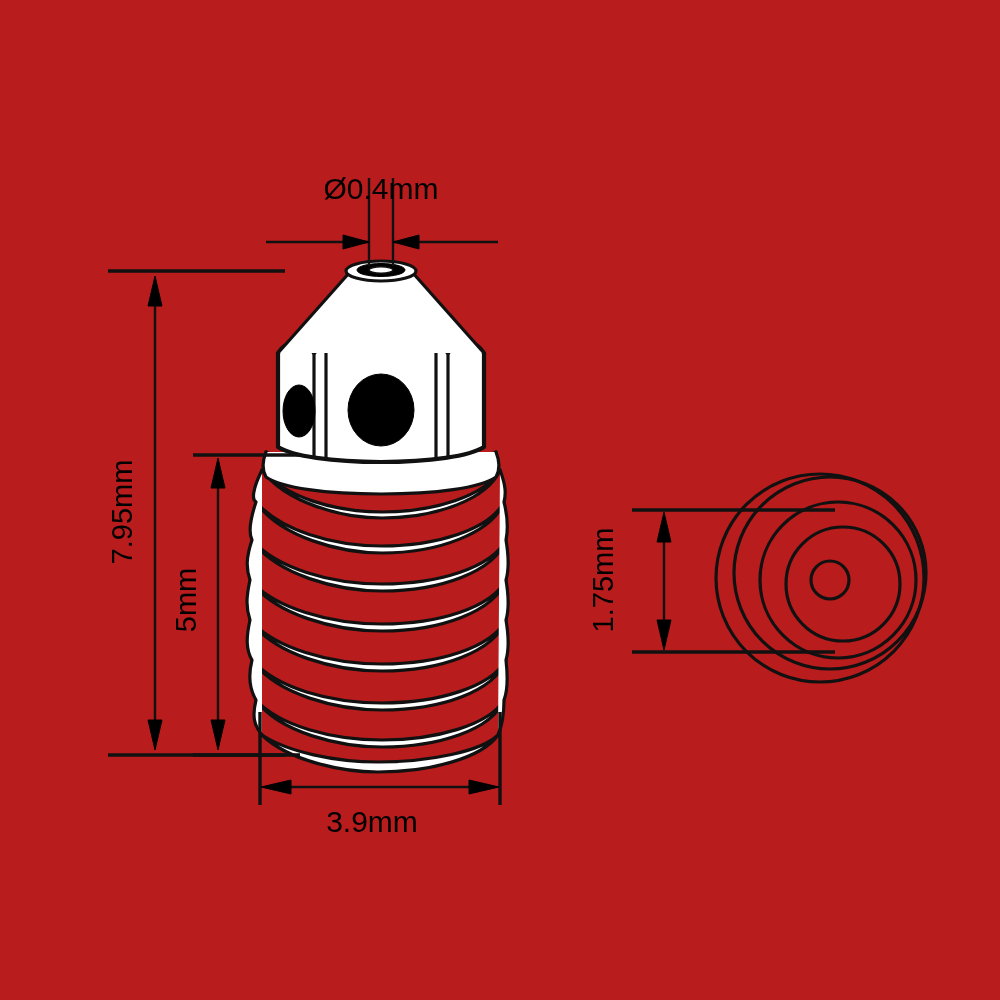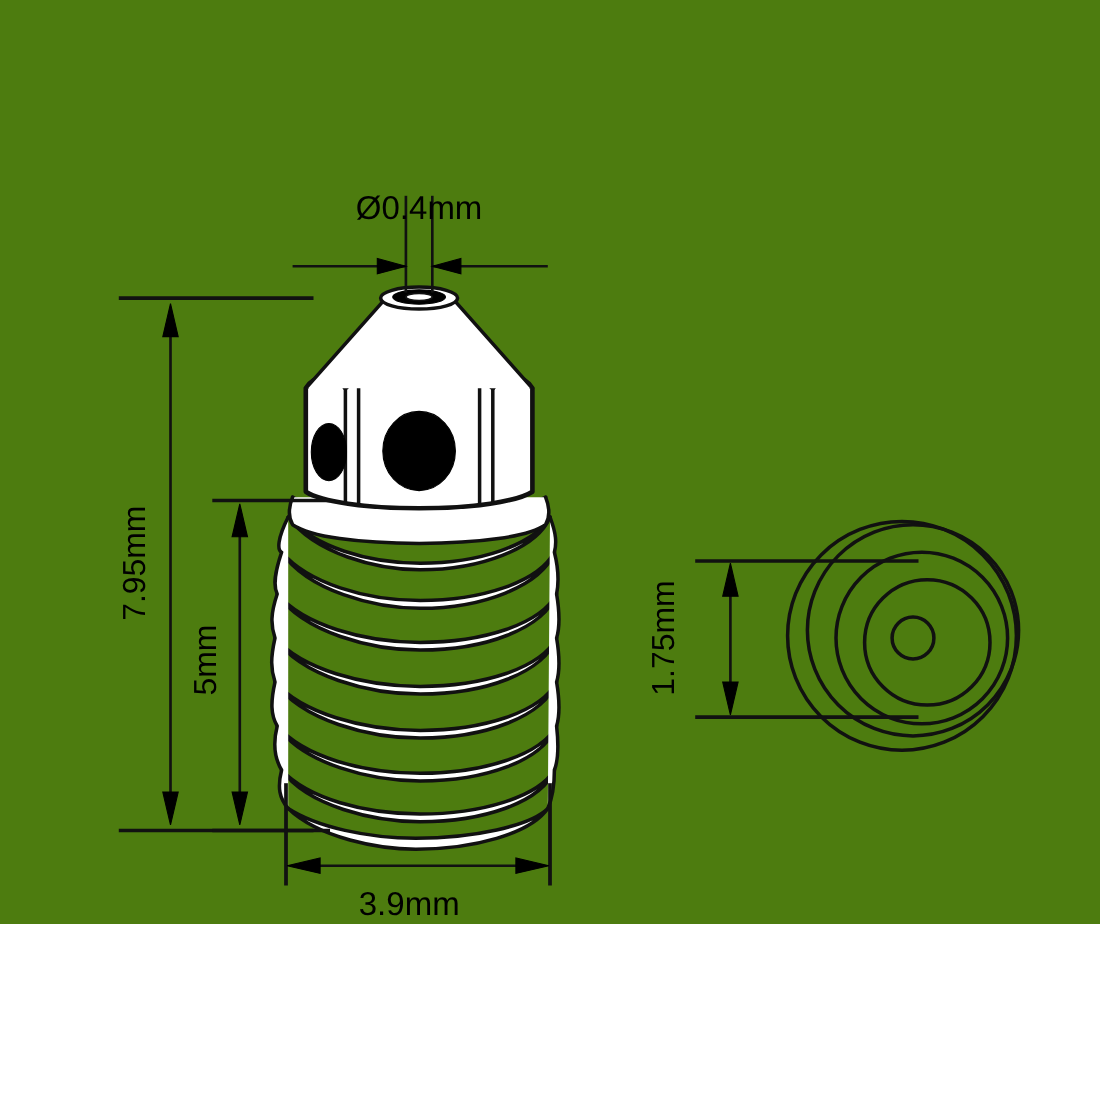--- a/index.html
+++ b/index.html
@@ -10,22 +10,22 @@
   }
   body {
     width: 1000px;
     height: 1000px;
     overflow: hidden;
     font-family: "Liberation Sans", sans-serif;
   }
   #drawing-root {
     position: relative;
     width: 1000px;
-    height: 840px;
-    background: #4d7c0f;
+    height: 1000px;
+    background: #b91c1c;
   }
   svg.drawing-canvas {
     position: absolute;
     left: 0;
     top: 0;
     width: 1000px;
     height: 1000px;
     display: block;
   }
   .dim-text {

